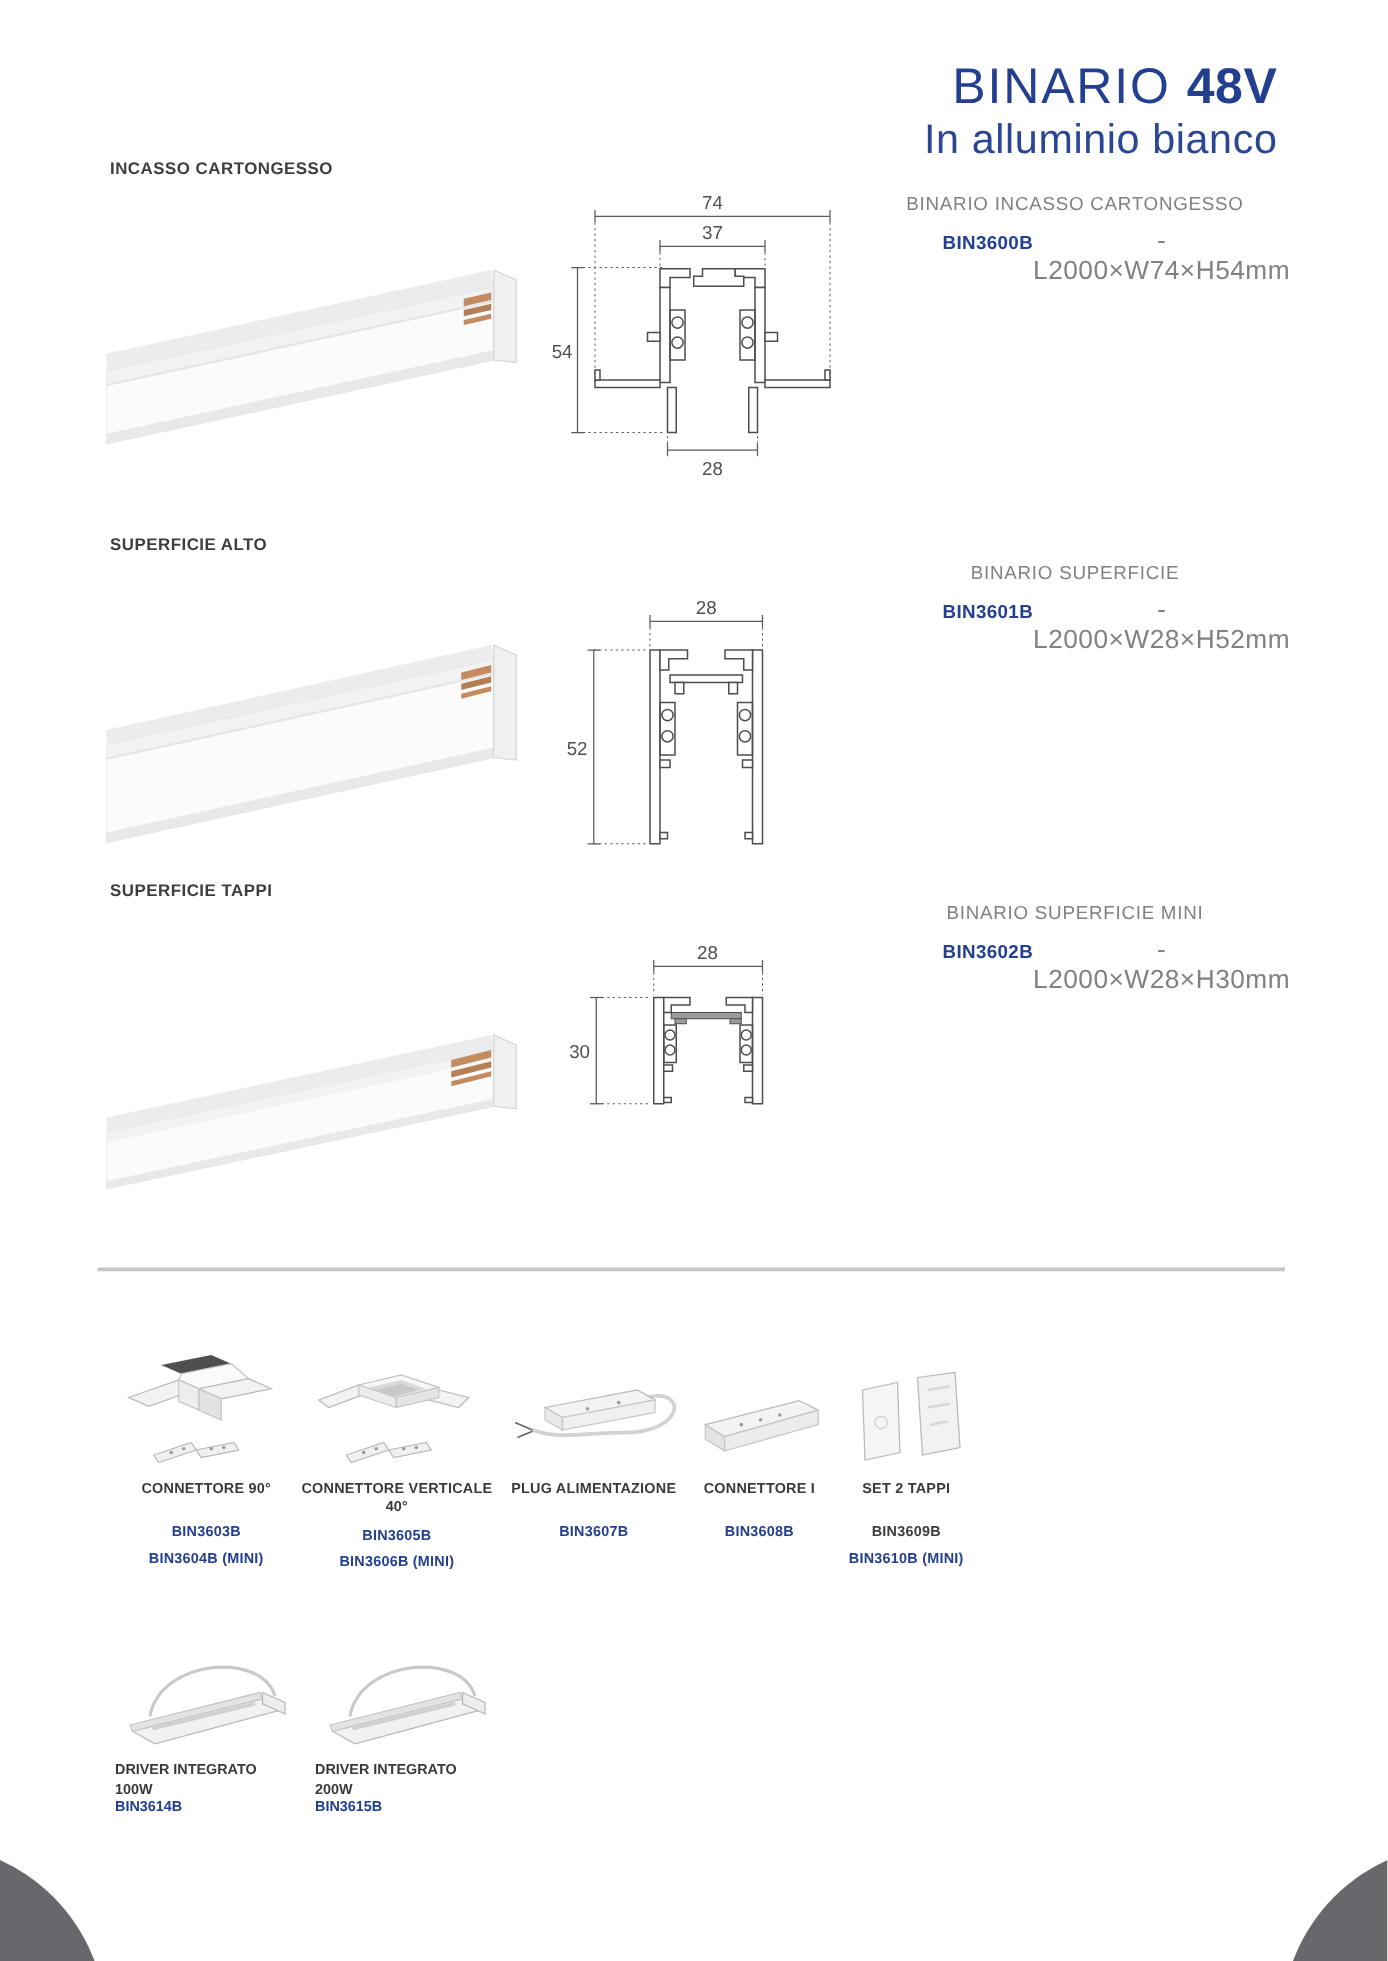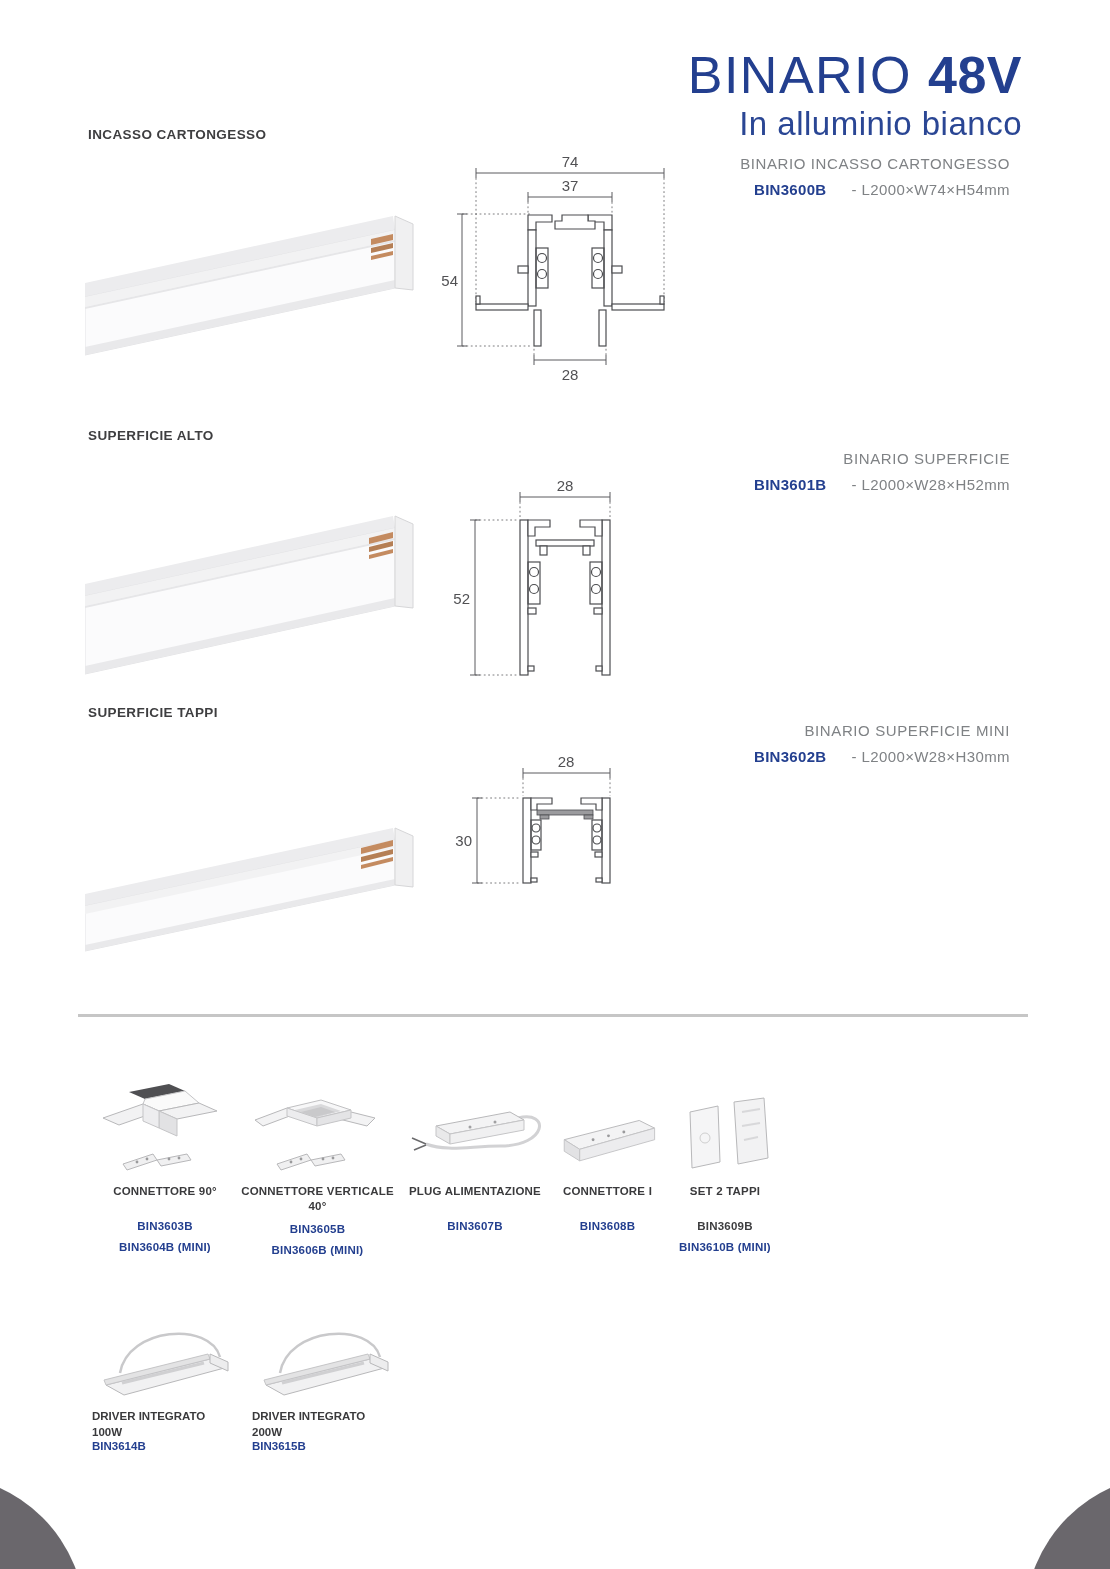--- a/index.html
+++ b/index.html
@@ -2,33 +2,33 @@
 <html><head>
 <meta charset="utf-8">
 <style>
   html,body{margin:0;padding:0;background:#fff;}
   .page{position:relative;width:1110px;height:1569px;background:#fff;overflow:hidden;
         font-family:"Liberation Sans",sans-serif;color:#3e3e40;}
   .abs{position:absolute;}
 
   
   .header{position:absolute;top:48px;right:88px;text-align:right;color:#233f8f;}
-  .header-title{font-size:52px;font-weight:300;letter-spacing:1.5px;line-height:1.05;}
+  .header-title{font-size:40px;font-weight:300;letter-spacing:1.5px;line-height:1.05;}
   .header-title .bold{font-weight:700;letter-spacing:0.5px;}
   .header-sub{font-size:33px;font-weight:300;letter-spacing:0.5px;color:#2a4694;margin-top:2px;}
 
   
   .sec-label{position:absolute;left:88px;font-size:13.5px;font-weight:700;color:#3e3e40;letter-spacing:0.4px;}
 
   
-  .spec{position:absolute;right:100px;width:300px;text-align:right;}
+  .spec{position:absolute;right:100px;width:300px;text-align:center;}
   .spec-name{font-size:15px;color:#7f8285;letter-spacing:0.6px;}
   .spec-row{display:flex;justify-content:space-between;width:256px;margin-left:auto;margin-top:9px;align-items:baseline;}
   .code{color:#233f8f;font-weight:700;font-size:15px;letter-spacing:0.3px;}
-  .dims{color:#7f8285;font-size:15px;letter-spacing:0.4px;}
+  .dims{color:#7f8285;font-size:21px;letter-spacing:0.4px;}
 
   
   svg text.dimnum{font-family:"Liberation Sans",sans-serif;font-size:15px;fill:#515154;}
   .dl{stroke:#5a5b5e;stroke-width:1;fill:none;}
   .dt{stroke:#5a5b5e;stroke-width:0.8;fill:none;stroke-dasharray:1.8 2.6;}
   .pf{stroke:#4c4d50;stroke-width:1.2;fill:#fff;}
   .pfn{stroke:#4c4d50;stroke-width:1.2;fill:none;}
 
   
   .divider{position:absolute;left:78px;top:1014px;width:950px;height:3px;background:#c6c6c6;}

